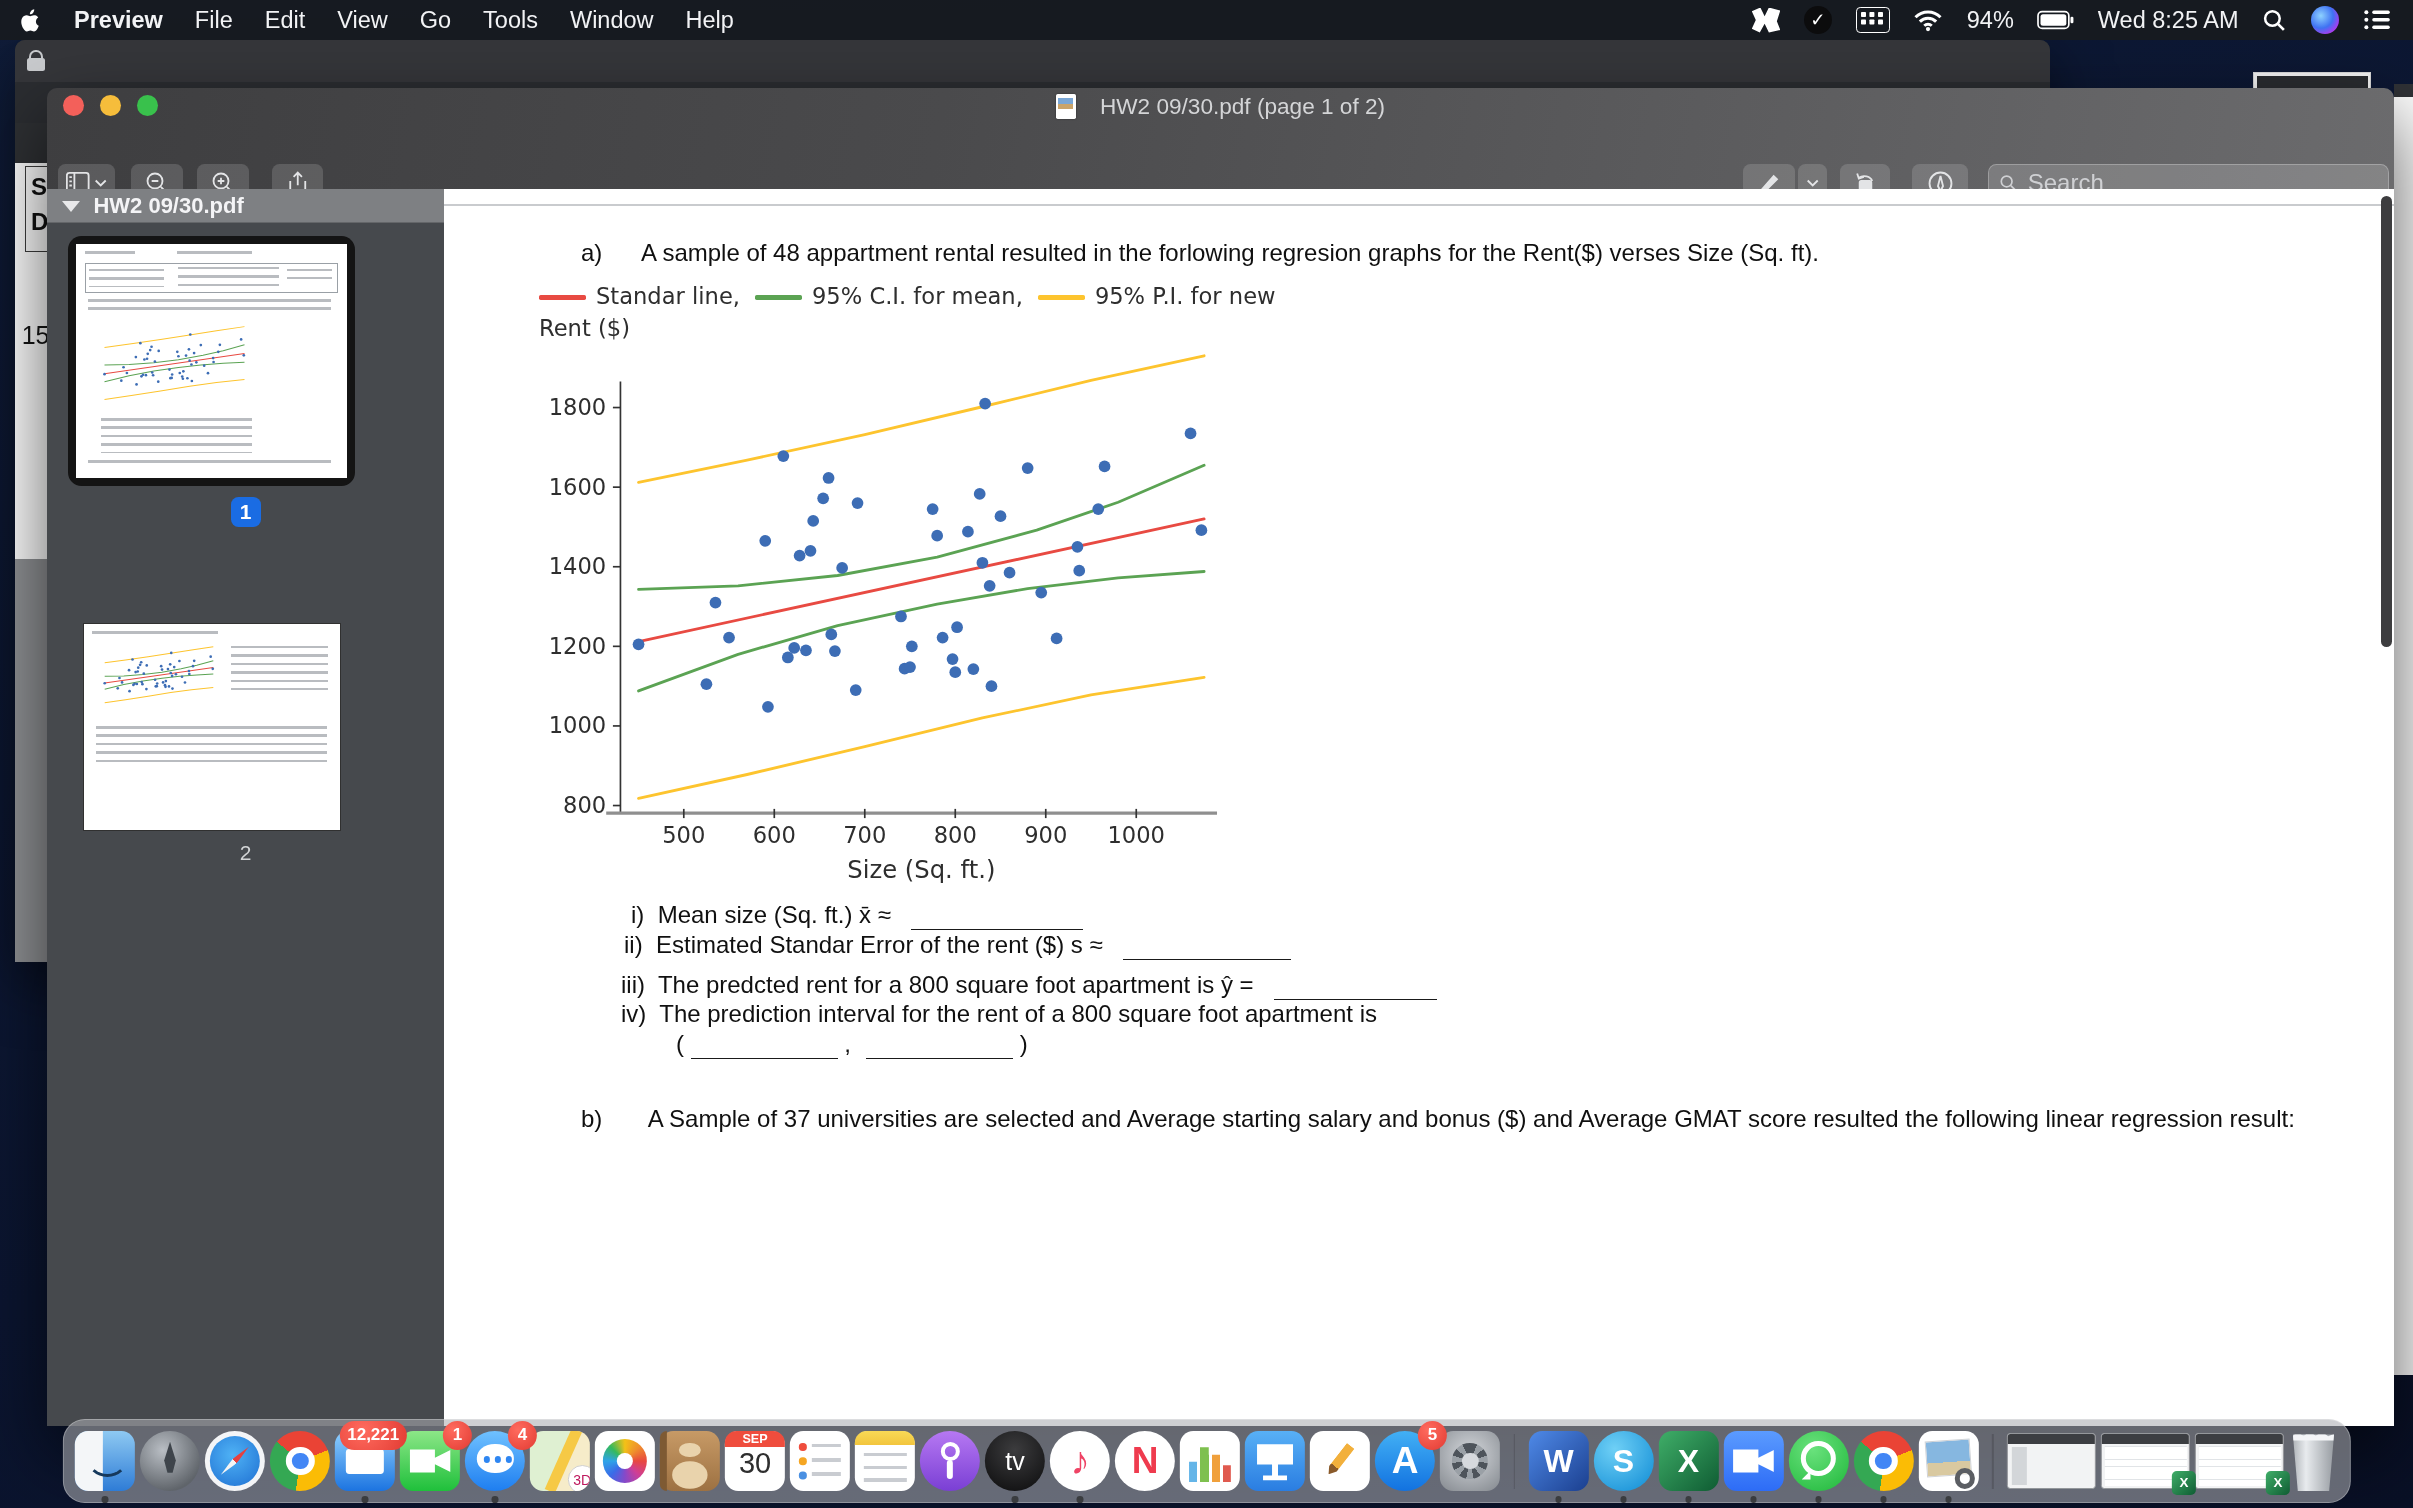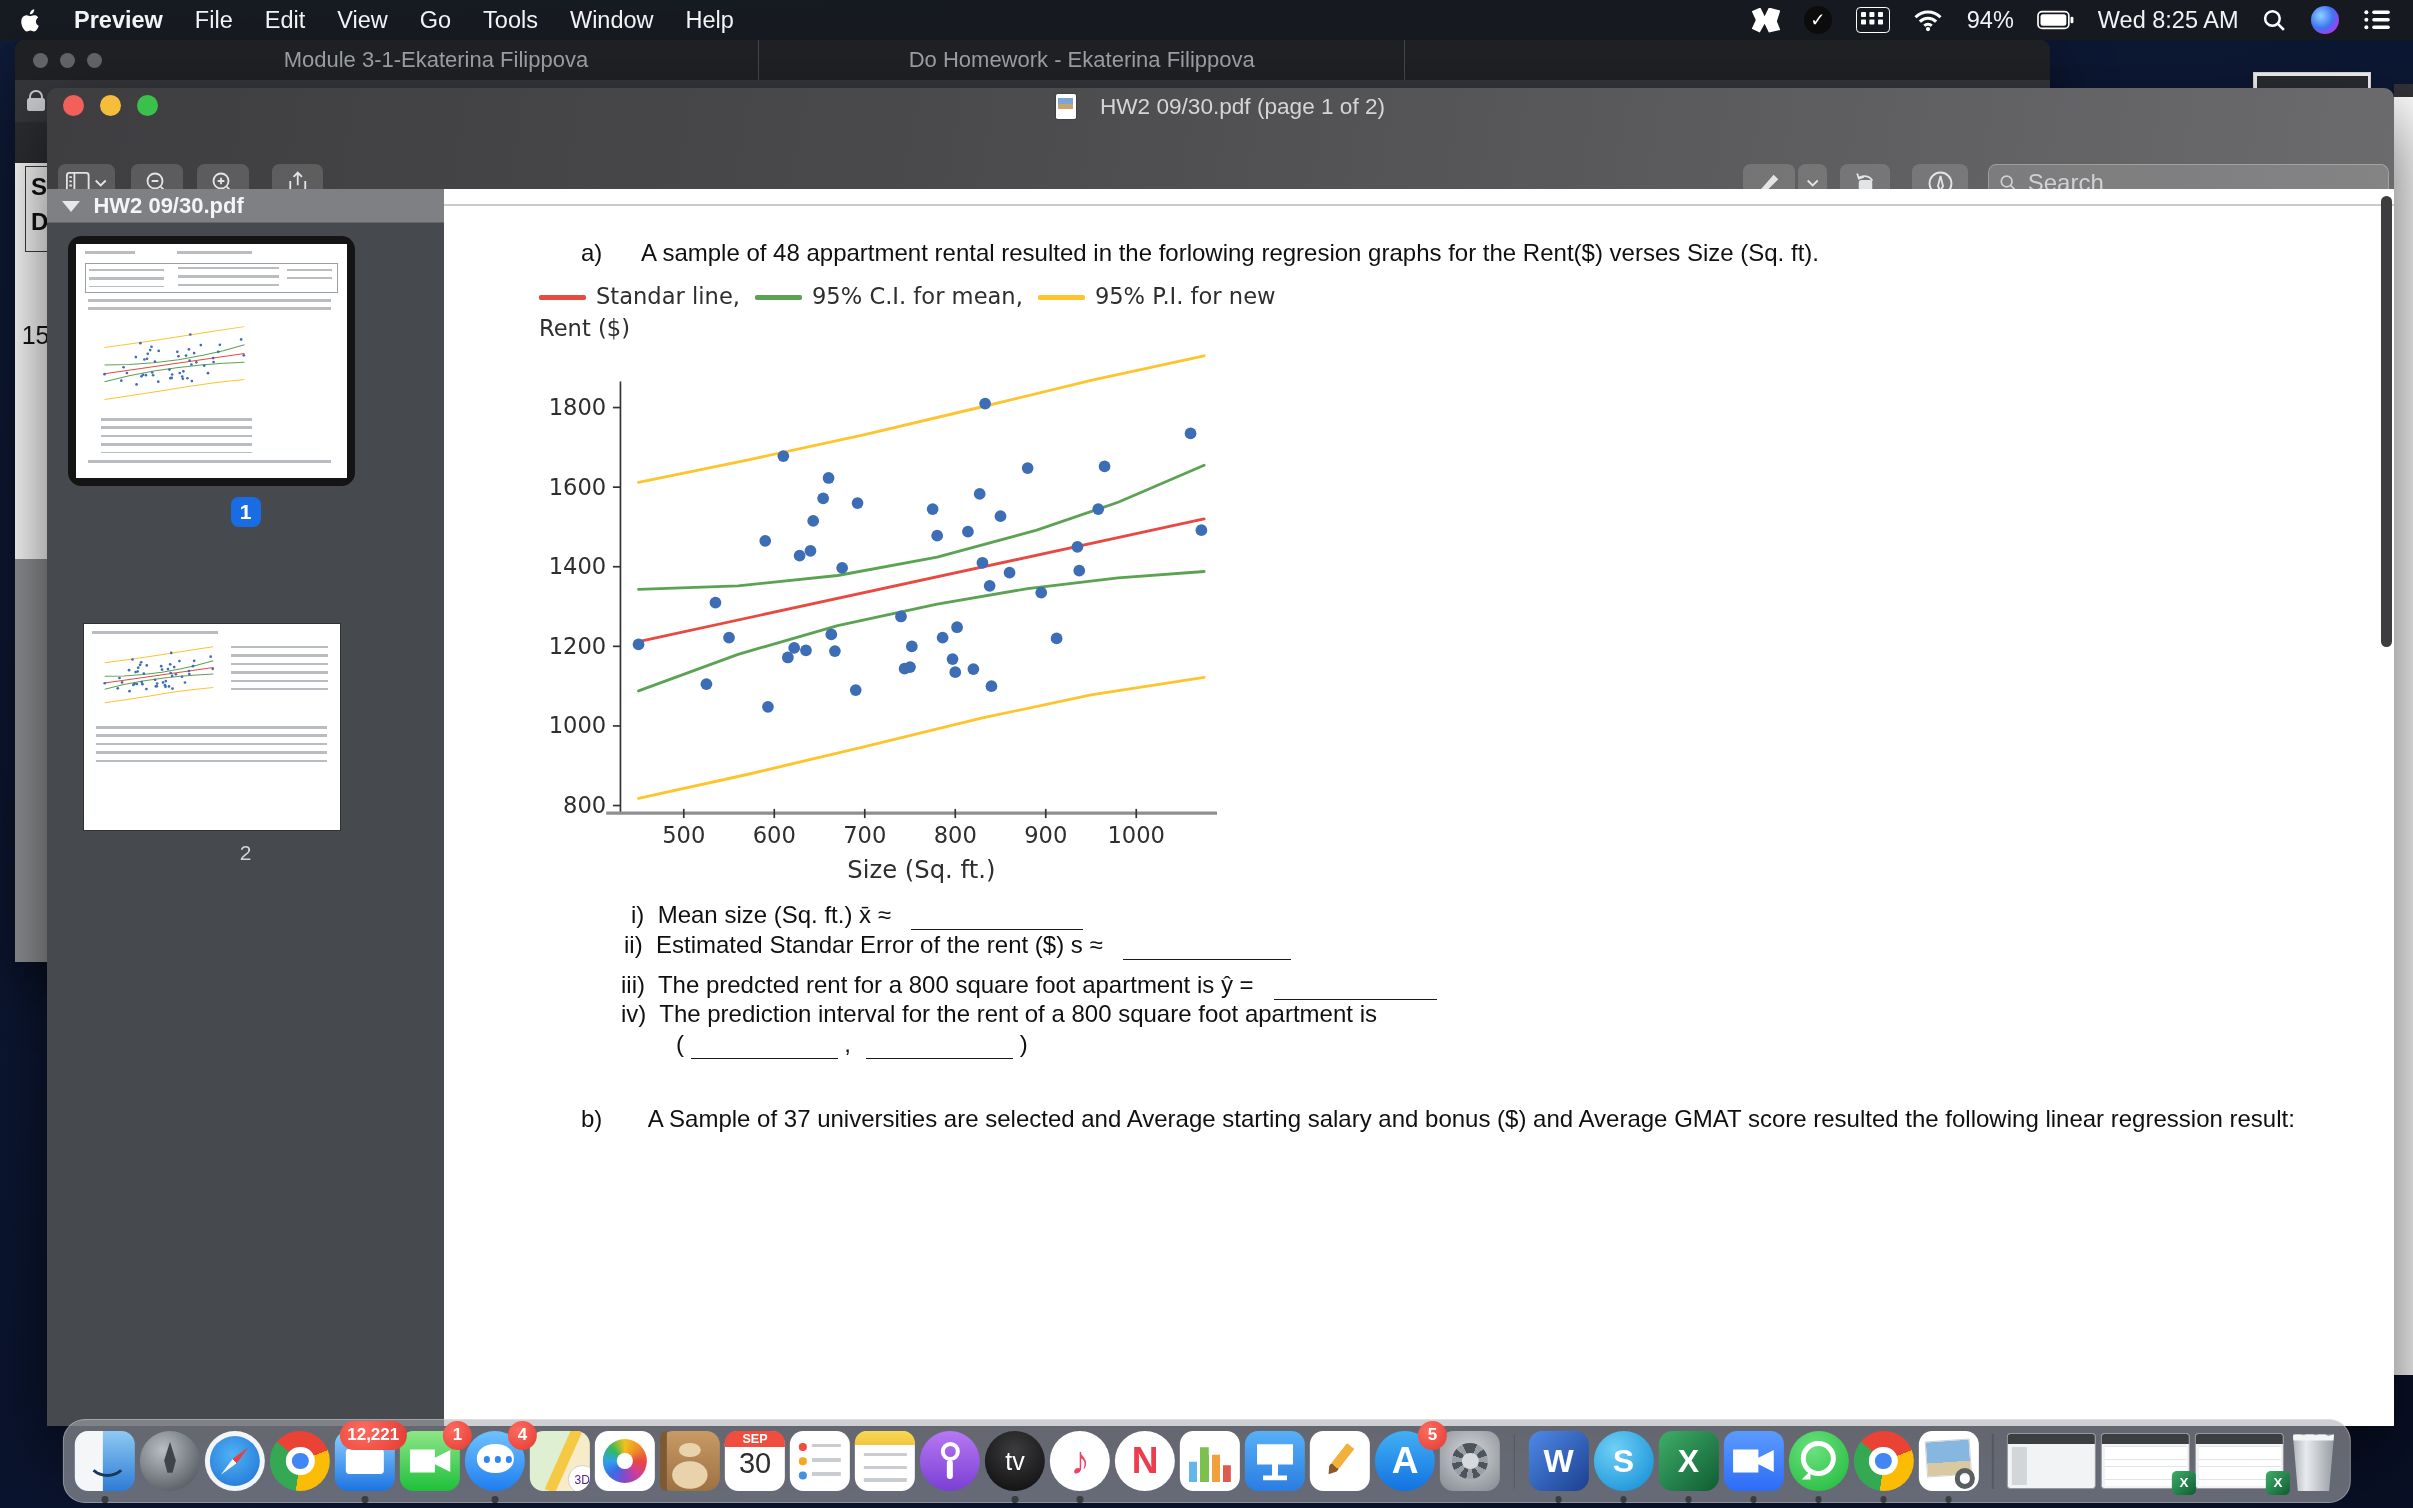--- a/index.html
+++ b/index.html
@@ -142,21 +142,21 @@
   .ic-facetime{background:linear-gradient(180deg,#8ce687,#1fc03b);}
   .ic-facetime::after,.ic-zoom::after{left:16%;top:27%;width:68%;height:46%;background:#fff;border-radius:3.4px;
     clip-path:polygon(0 8%,62% 8%,62% 38%,100% 10%,100% 90%,62% 62%,62% 92%,0 92%);}
   .ic-messages{background:linear-gradient(180deg,#6fc1ff,#1e7ef0);border-radius:50%;}
   .ic-messages::before{left:19%;top:22%;width:62%;height:48%;background:#fff;border-radius:48%;}
   .ic-messages::after{left:31%;top:42%;width:6.7px;height:6.7px;border-radius:50%;background:#2e86f2;
     box-shadow:11px 0 #2e86f2,22px 0 #2e86f2;}
   .ic-maps{background:linear-gradient(115deg,#dff0d2 0 55%,#f6ecc9 55%);overflow:hidden;border-radius:13.4px;}
   .ic-maps::before{left:46%;top:-6%;width:18%;height:112%;background:#f6c945;transform:rotate(24deg);}
   .sub-chip{position:absolute;right:-6.7px;bottom:-3.4px;width:27px;height:27px;background:#fff;border:1.7px solid #cfcfcf;
-    border-radius:50%;font-size:12px;color:#4c1d95;display:flex;align-items:center;justify-content:center;z-index:3;}
+    border-radius:50%;font-size:14px;color:#be185d;display:flex;align-items:center;justify-content:center;z-index:3;}
   .ic-photos{background:#fff;}
   .ic-photos::before{left:13%;top:13%;width:74%;height:74%;border-radius:50%;
     background:conic-gradient(#f3c117,#ef8f2c,#e8483f,#cf3e96,#8549c9,#3a6ce8,#2fa3e8,#35b95c,#f3c117);}
   .ic-photos::after{left:37%;top:37%;width:26%;height:26%;border-radius:50%;background:#fff;}
   .ic-contacts{background:linear-gradient(180deg,#c79a66,#9d7142);}
   .ic-contacts::before{left:0;top:0;width:11%;height:100%;background:#7e5a33;border-radius:13.4px 0 0 13.4px;}
   .ic-contacts::after{left:32%;top:20%;width:36%;height:24%;border-radius:50%;background:#e9d3ac;
     box-shadow:0 25px 0 6.7px #e9d3ac;}
   .ic-calendar{background:#fff;}
   .cal-top{position:absolute;top:0;left:0;right:0;height:26%;background:#ef4d3d;color:#fff;font-size:12.6px;
@@ -270,34 +270,20 @@
           <rect x="11" y="3" width="21" height="4" rx="2" fill="#fff"></rect>
         <circle cx="4" cy="14" r="2.4" fill="#fff"></circle>
           <rect x="11" y="12" width="21" height="4" rx="2" fill="#fff"></rect>
         <circle cx="4" cy="23" r="2.4" fill="#fff"></circle>
           <rect x="11" y="21" width="21" height="4" rx="2" fill="#fff"></rect>
       </svg>
     </div>
   </div>
 
   <div class="chrome">
-    <div class="tabbar">
-      <div class="tl-group">
-        <span class="tl"></span>
-          <span class="tl"></span>
-          <span class="tl"></span>
-      </div>
-      <div class="tab" style="max-width:821px">
-        <span>Module 3-1-Ekaterina Filippova</span>
-        </div>
-      <div class="tab" style="max-width:1056px">
-        <span>Do Homework - Ekaterina Filippova</span>
-        </div>
-      <div style="flex:1"></div>
-    </div>
     <div class="urlbar">
       <span class="lock"></span>
     </div>
     <div class="bookmarks"></div>
     <div class="chrome-content">
       <div class="page-white">
         <div class="peek-box">
           <div class="peek-line">Stu</div>
           <div class="peek-line">Da</div>
         </div>

